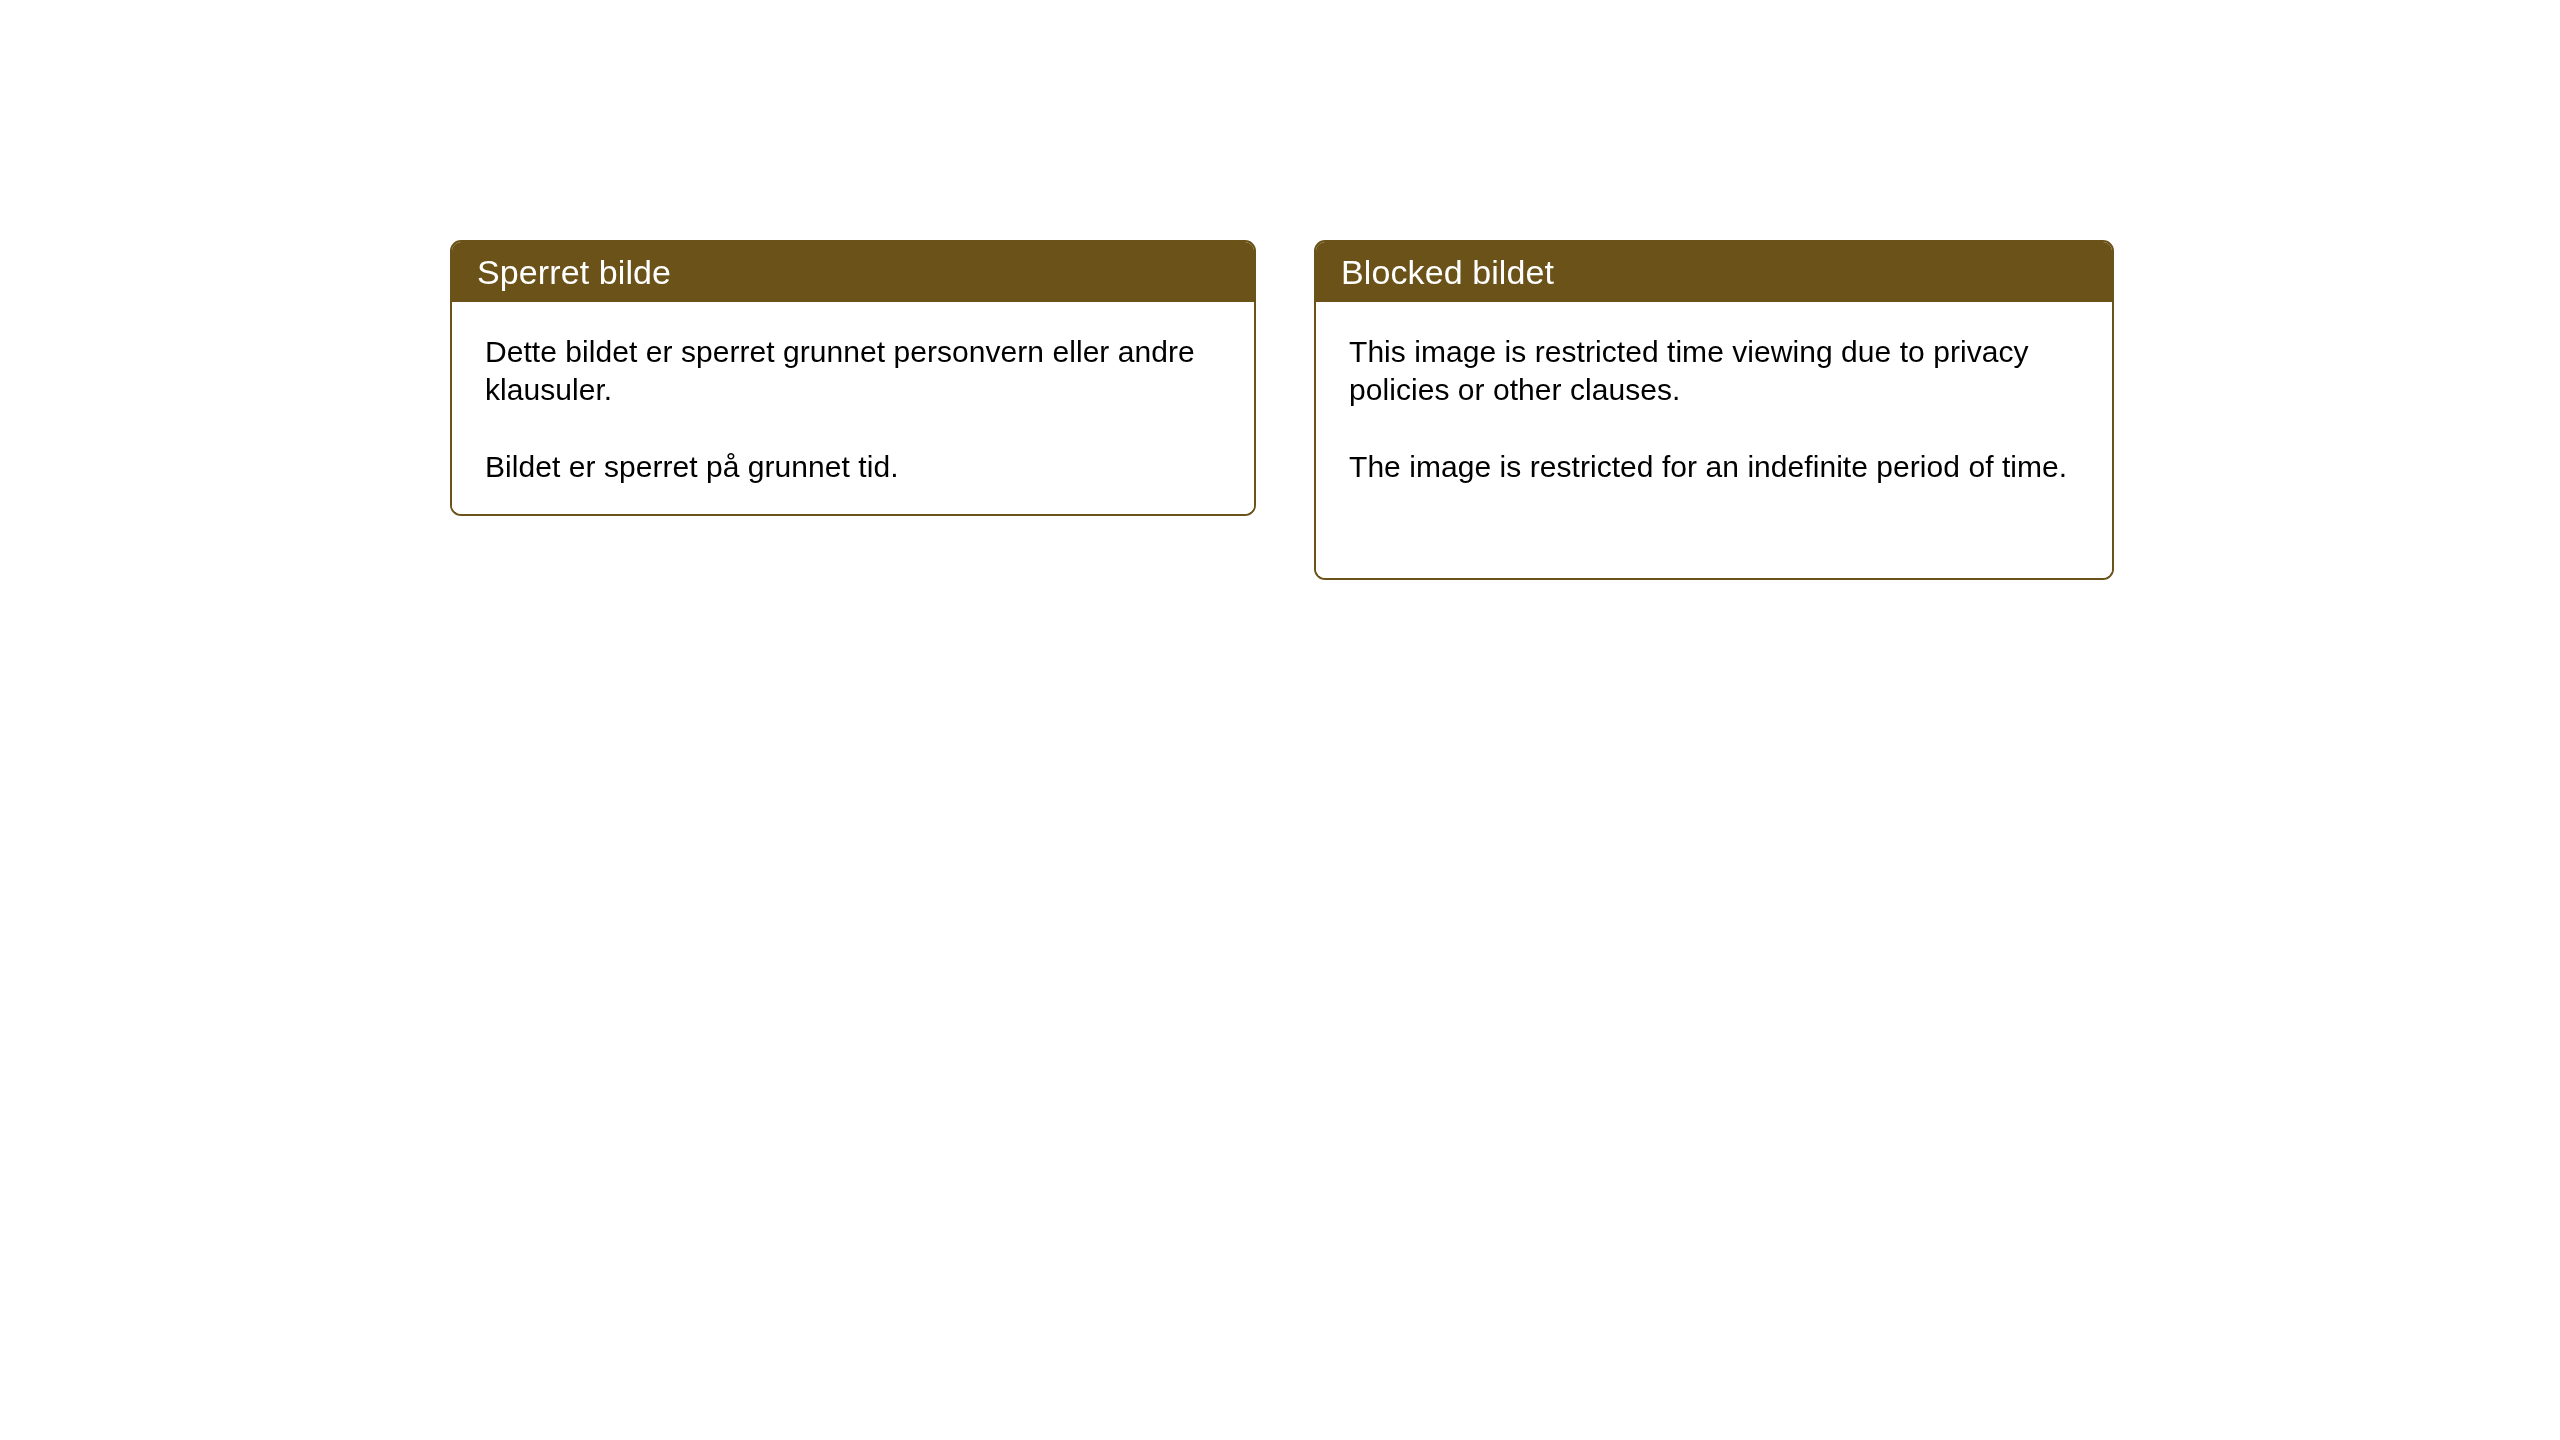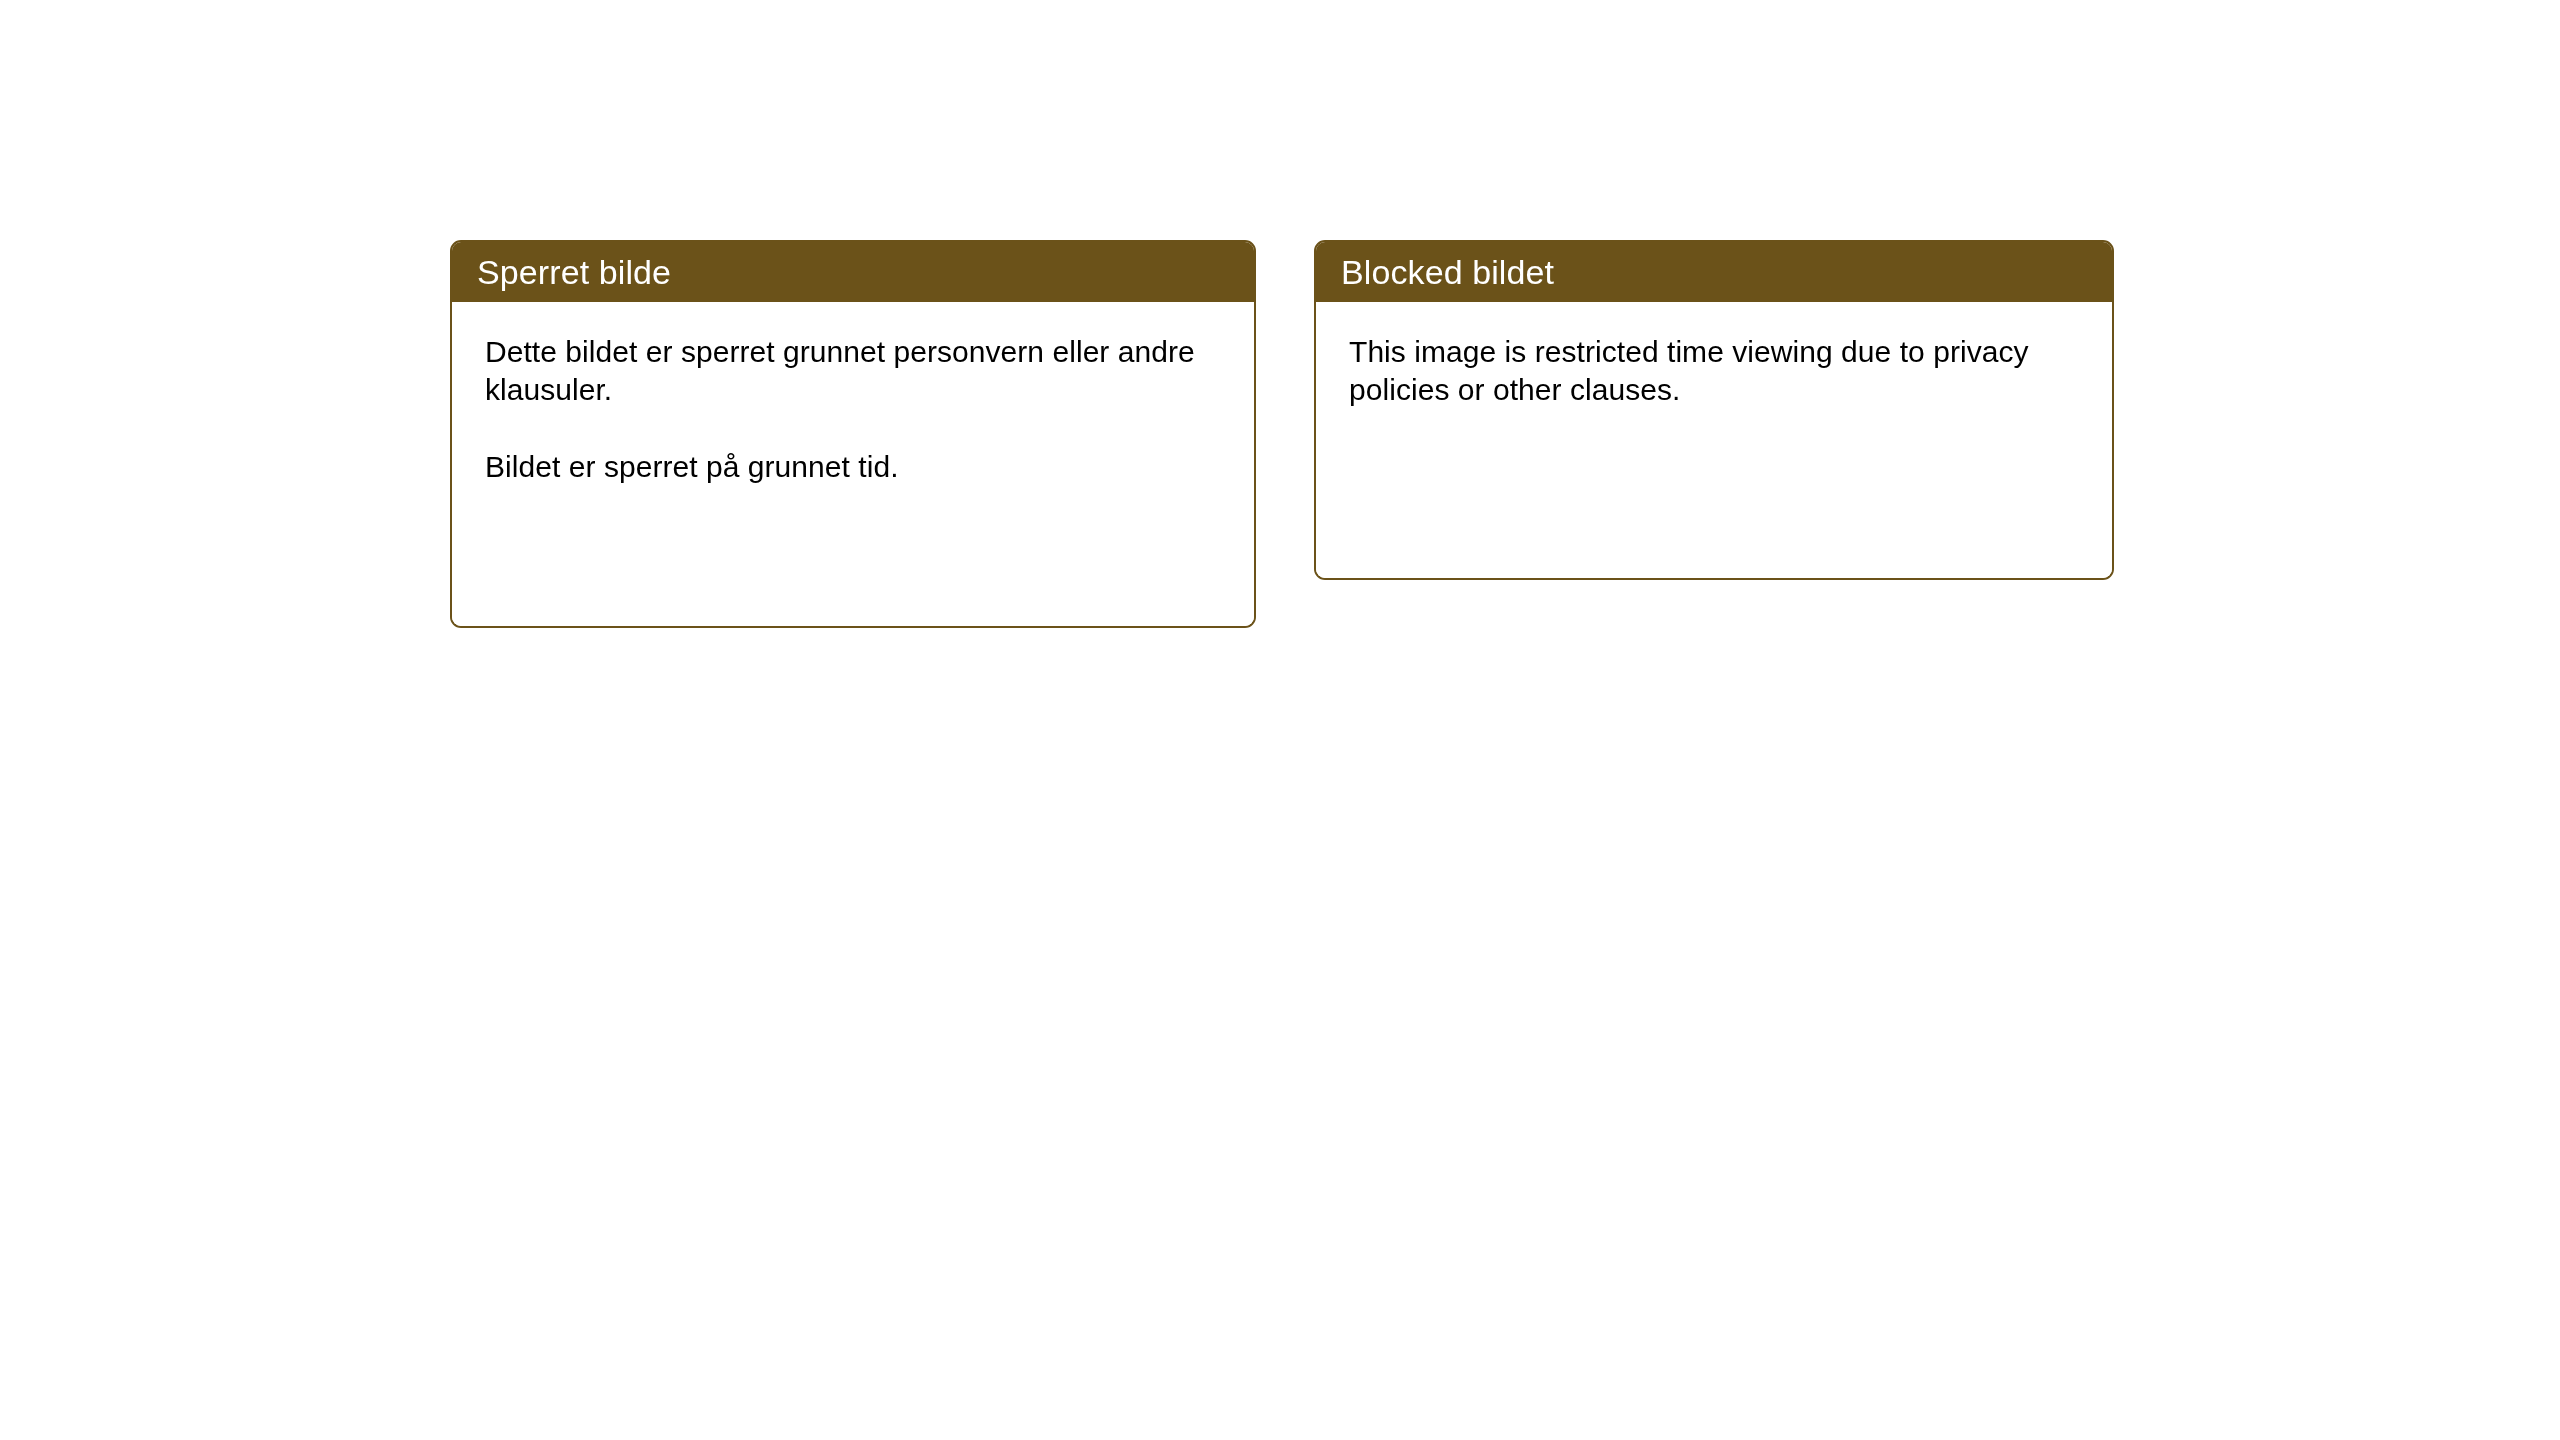--- a/index.html
+++ b/index.html
@@ -28,21 +28,21 @@
     background: #ffffff;
     border: 2px solid #6b5219;
     border-radius: 11px;
     overflow: hidden;
   }
 
   .notice-card.left {
     left: 450px;
     top: 240px;
     width: 806px;
-    height: 388px;
+    height: 276px;
   }
 
   .notice-card.right {
     left: 1314px;
     top: 240px;
     width: 800px;
     height: 340px;
   }
 
   .card-header {
@@ -99,16 +99,17 @@
       <p class="card-paragraph">Bildet er sperret på grunnet tid.</p>
     </div>
   </div>
 
   <div class="notice-card right">
     <div class="card-header">
       <span class="card-title">Blocked bildet</span>
     </div>
     <div class="card-body">
       <p class="card-paragraph">This image is restricted time viewing due to privacy policies or other clauses.</p>
+      <p class="card-paragraph">The image is restricted for an indefinite period of time.</p>
     </div>
   </div>
 
 </div>
 
 </body></html>

